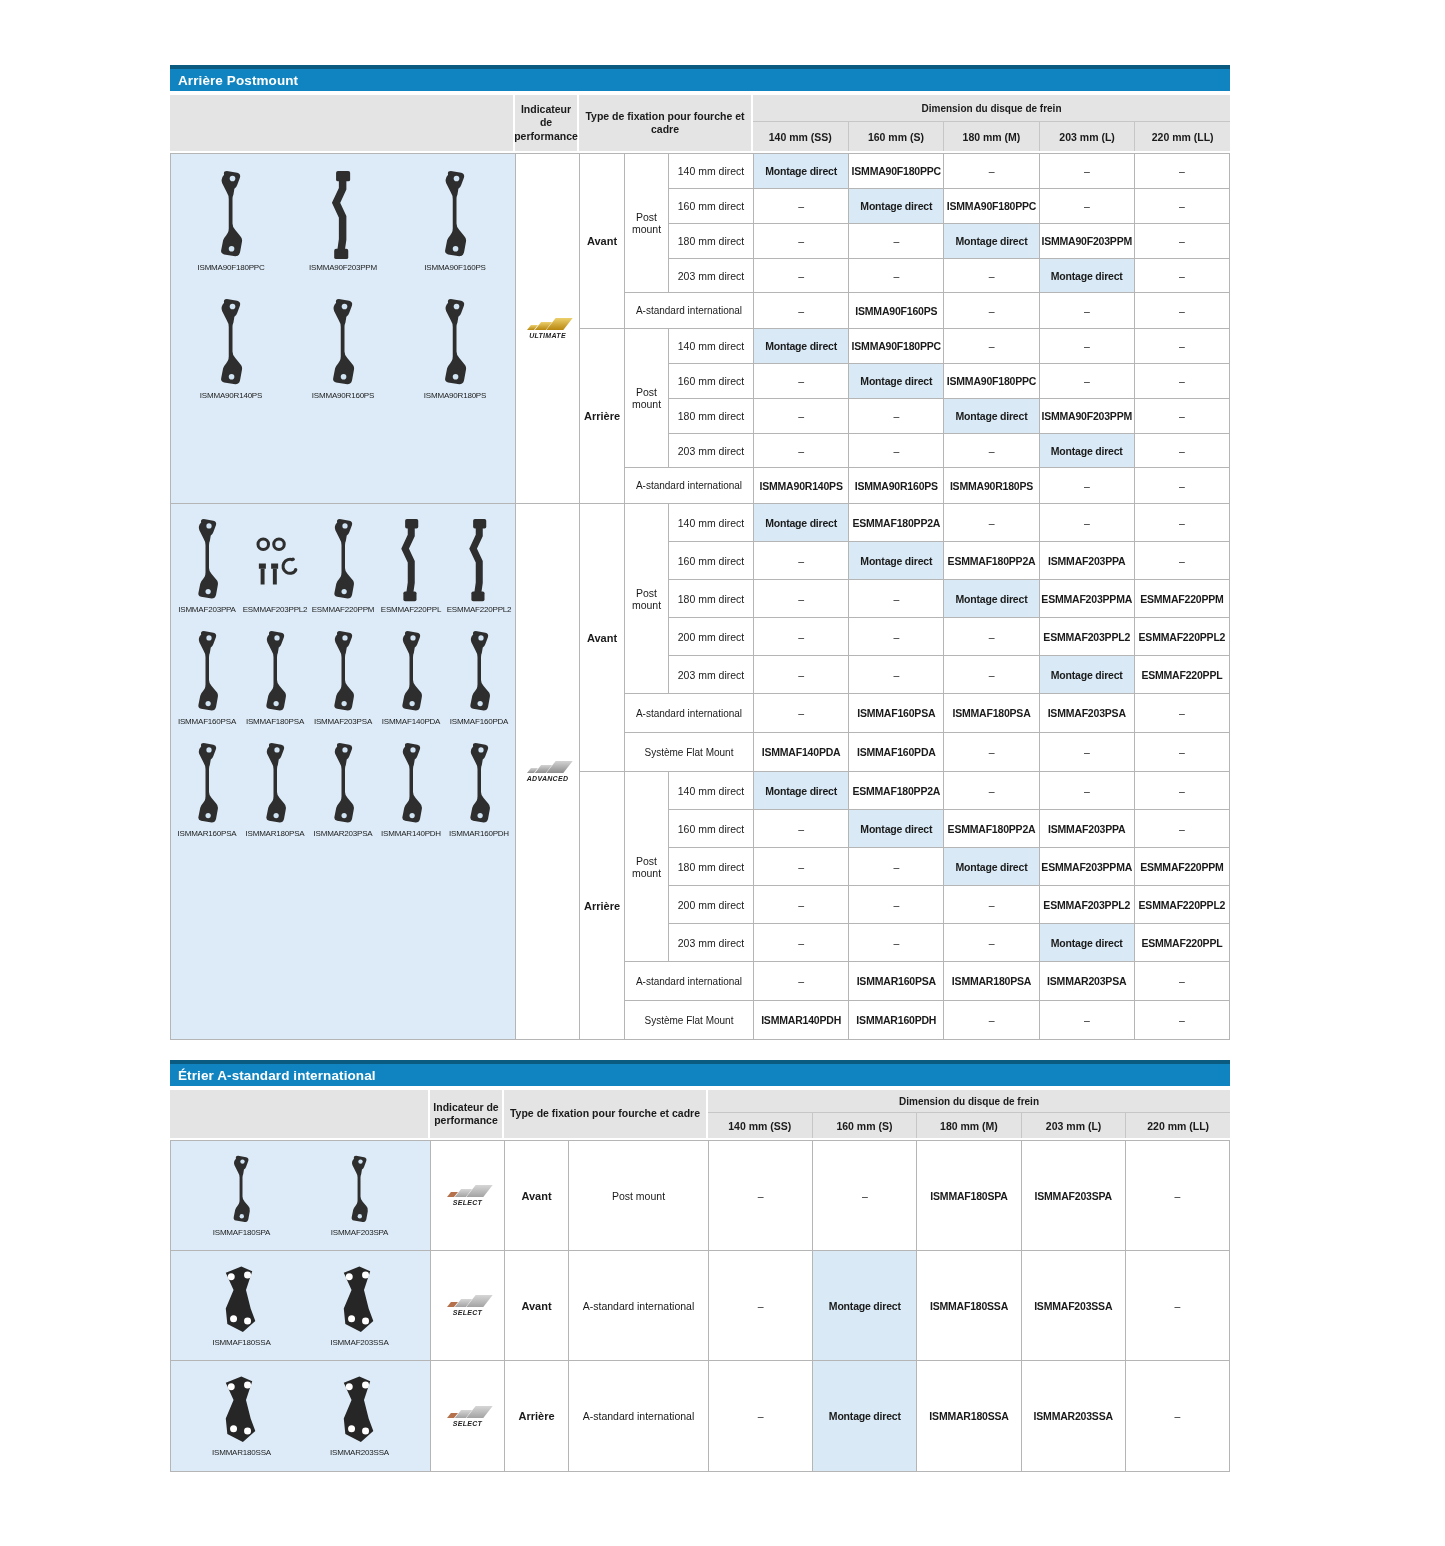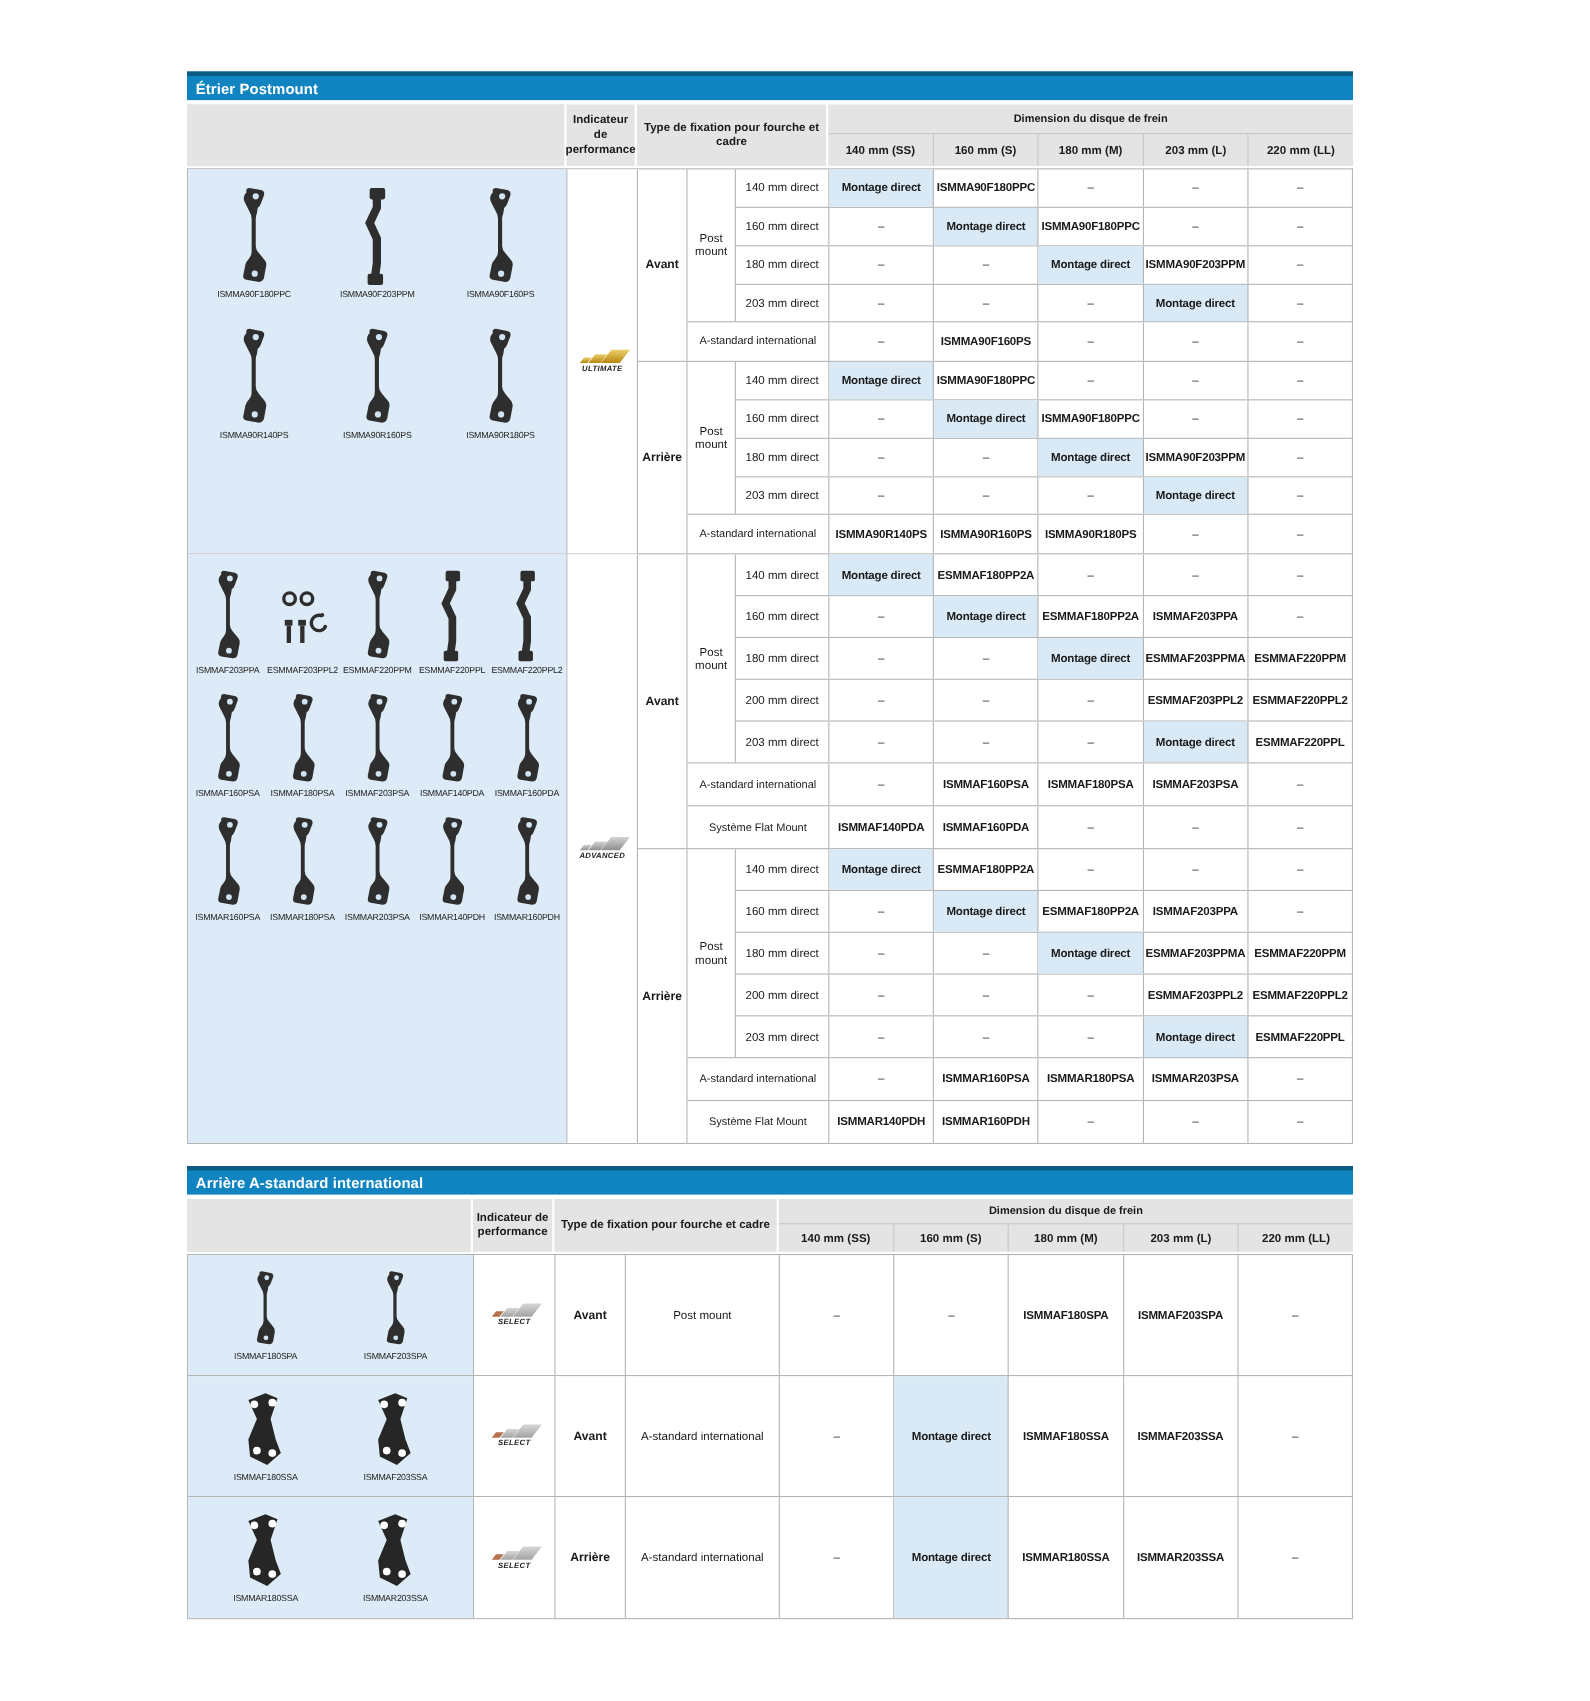--- a/index.html
+++ b/index.html
@@ -102,21 +102,21 @@
   .t2 .side-cell{width:64px;}
   .fix-cell{width:140px;display:flex;align-items:center;justify-content:center;
     font-size:10.5px;text-align:center;border-right:1px solid var(--border);}
 </style>
 </head>
 <body>
 
 <div class="page">
 
   <section class="table t1">
-    <div class="tbl-title">Étrier Postmount</div>
+    <div class="tbl-title">Arrière Postmount</div>
     <div class="thead">
       <div class="h-img"></div>
       <div class="h-perf">Indicateur de performance</div>
       <div class="h-fix">Type de fixation pour fourche et cadre</div>
       <div class="h-disc">
         <div class="h-disc-top">Dimension du disque de frein</div>
         <div class="h-sizes">
             <div class="size-h">140 mm (SS)</div>
             <div class="size-h">160 mm (S)</div>
             <div class="size-h">180 mm (M)</div>
@@ -613,21 +613,21 @@
                   <div class="cell">–</div>
                 </div>
               </div>
             </div>
           </div>
         </div>
       </div>
   </section>
 
   <section class="table t2">
-    <div class="tbl-title">Arrière A-standard international</div>
+    <div class="tbl-title">Étrier A-standard international</div>
     <div class="thead">
       <div class="h-img"></div>
       <div class="h-perf">Indicateur de performance</div>
       <div class="h-fix">Type de fixation pour fourche et cadre</div>
       <div class="h-disc">
         <div class="h-disc-top">Dimension du disque de frein</div>
         <div class="h-sizes">
             <div class="size-h">140 mm (SS)</div>
             <div class="size-h">160 mm (S)</div>
             <div class="size-h">180 mm (M)</div>

